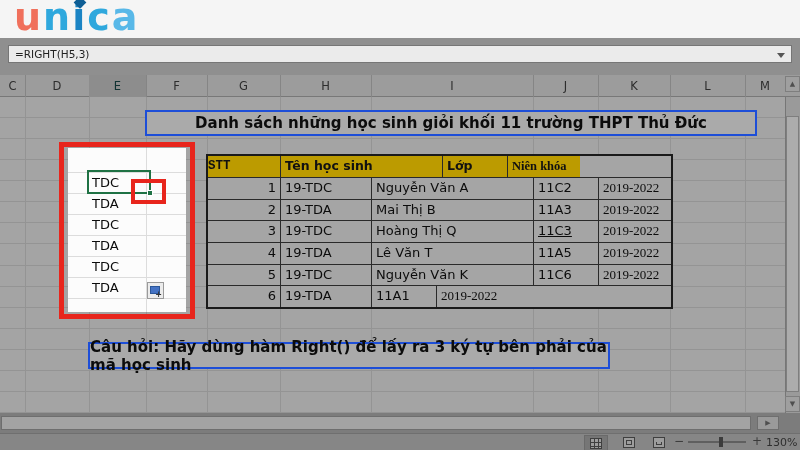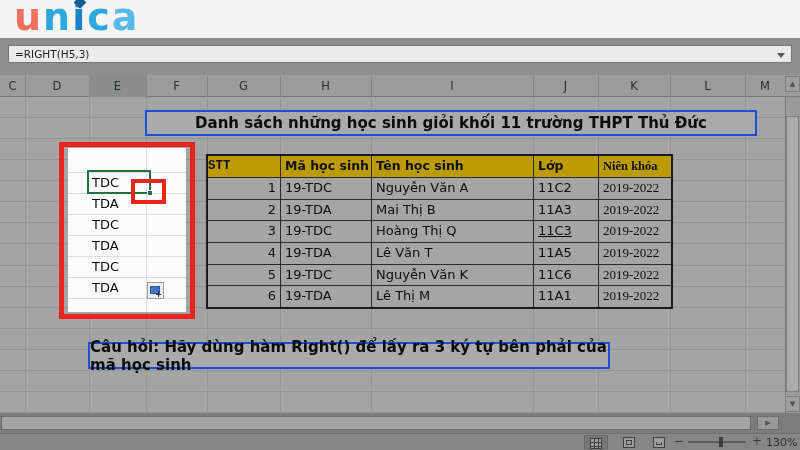--- a/index.html
+++ b/index.html
@@ -136,21 +136,20 @@
       <div class="vline" style="left: 785px;"></div>
     </div>
 
   <div class="ab big-box title-box">
     <span>Danh sách những học sinh giỏi khối 11 trường THPT Thủ Đức</span>
   </div>
 
   <div class="ab tbl" id="data-table">
       <div class="trow head">
         <div class="tcell c0" style="width: 73px;">STT</div>
-        <div class="tcell c1" style="width: 91px;">Mã học sinh</div>
         <div class="tcell c2" style="width: 162px;">Tên học sinh</div>
         <div class="tcell c3" style="width: 65px;">Lớp</div>
         <div class="tcell c4" style="width: 72px;">Niên khóa</div>
       </div>
       <div class="trow">
         <div class="tcell c0" style="width: 73px;">1</div>
         <div class="tcell c1" style="width: 91px;">19-TDC</div>
         <div class="tcell c2" style="width: 162px;">Nguyễn Văn A</div>
         <div class="tcell c3" style="width: 65px;">11C2</div>
         <div class="tcell c4" style="width: 72px;">2019-2022</div>
@@ -179,21 +178,20 @@
       <div class="trow">
         <div class="tcell c0" style="width: 73px;">5</div>
         <div class="tcell c1" style="width: 91px;">19-TDC</div>
         <div class="tcell c2" style="width: 162px;">Nguyễn Văn K</div>
         <div class="tcell c3" style="width: 65px;">11C6</div>
         <div class="tcell c4" style="width: 72px;">2019-2022</div>
       </div>
       <div class="trow">
         <div class="tcell c0" style="width: 73px;">6</div>
         <div class="tcell c1" style="width: 91px;">19-TDA</div>
-        <div class="tcell c2" style="width: 162px;">Lê Thị M</div>
         <div class="tcell c3" style="width: 65px;">11A1</div>
         <div class="tcell c4" style="width: 72px;">2019-2022</div>
       </div>
     </div>
 
   <div class="ab big-box question-box">
     <span>Câu hỏi: Hãy dùng hàm Right() để lấy ra 3 ký tự bên phải của mã học sinh</span>
   </div>
 
   <div class="ab white-area" id="white-area">

